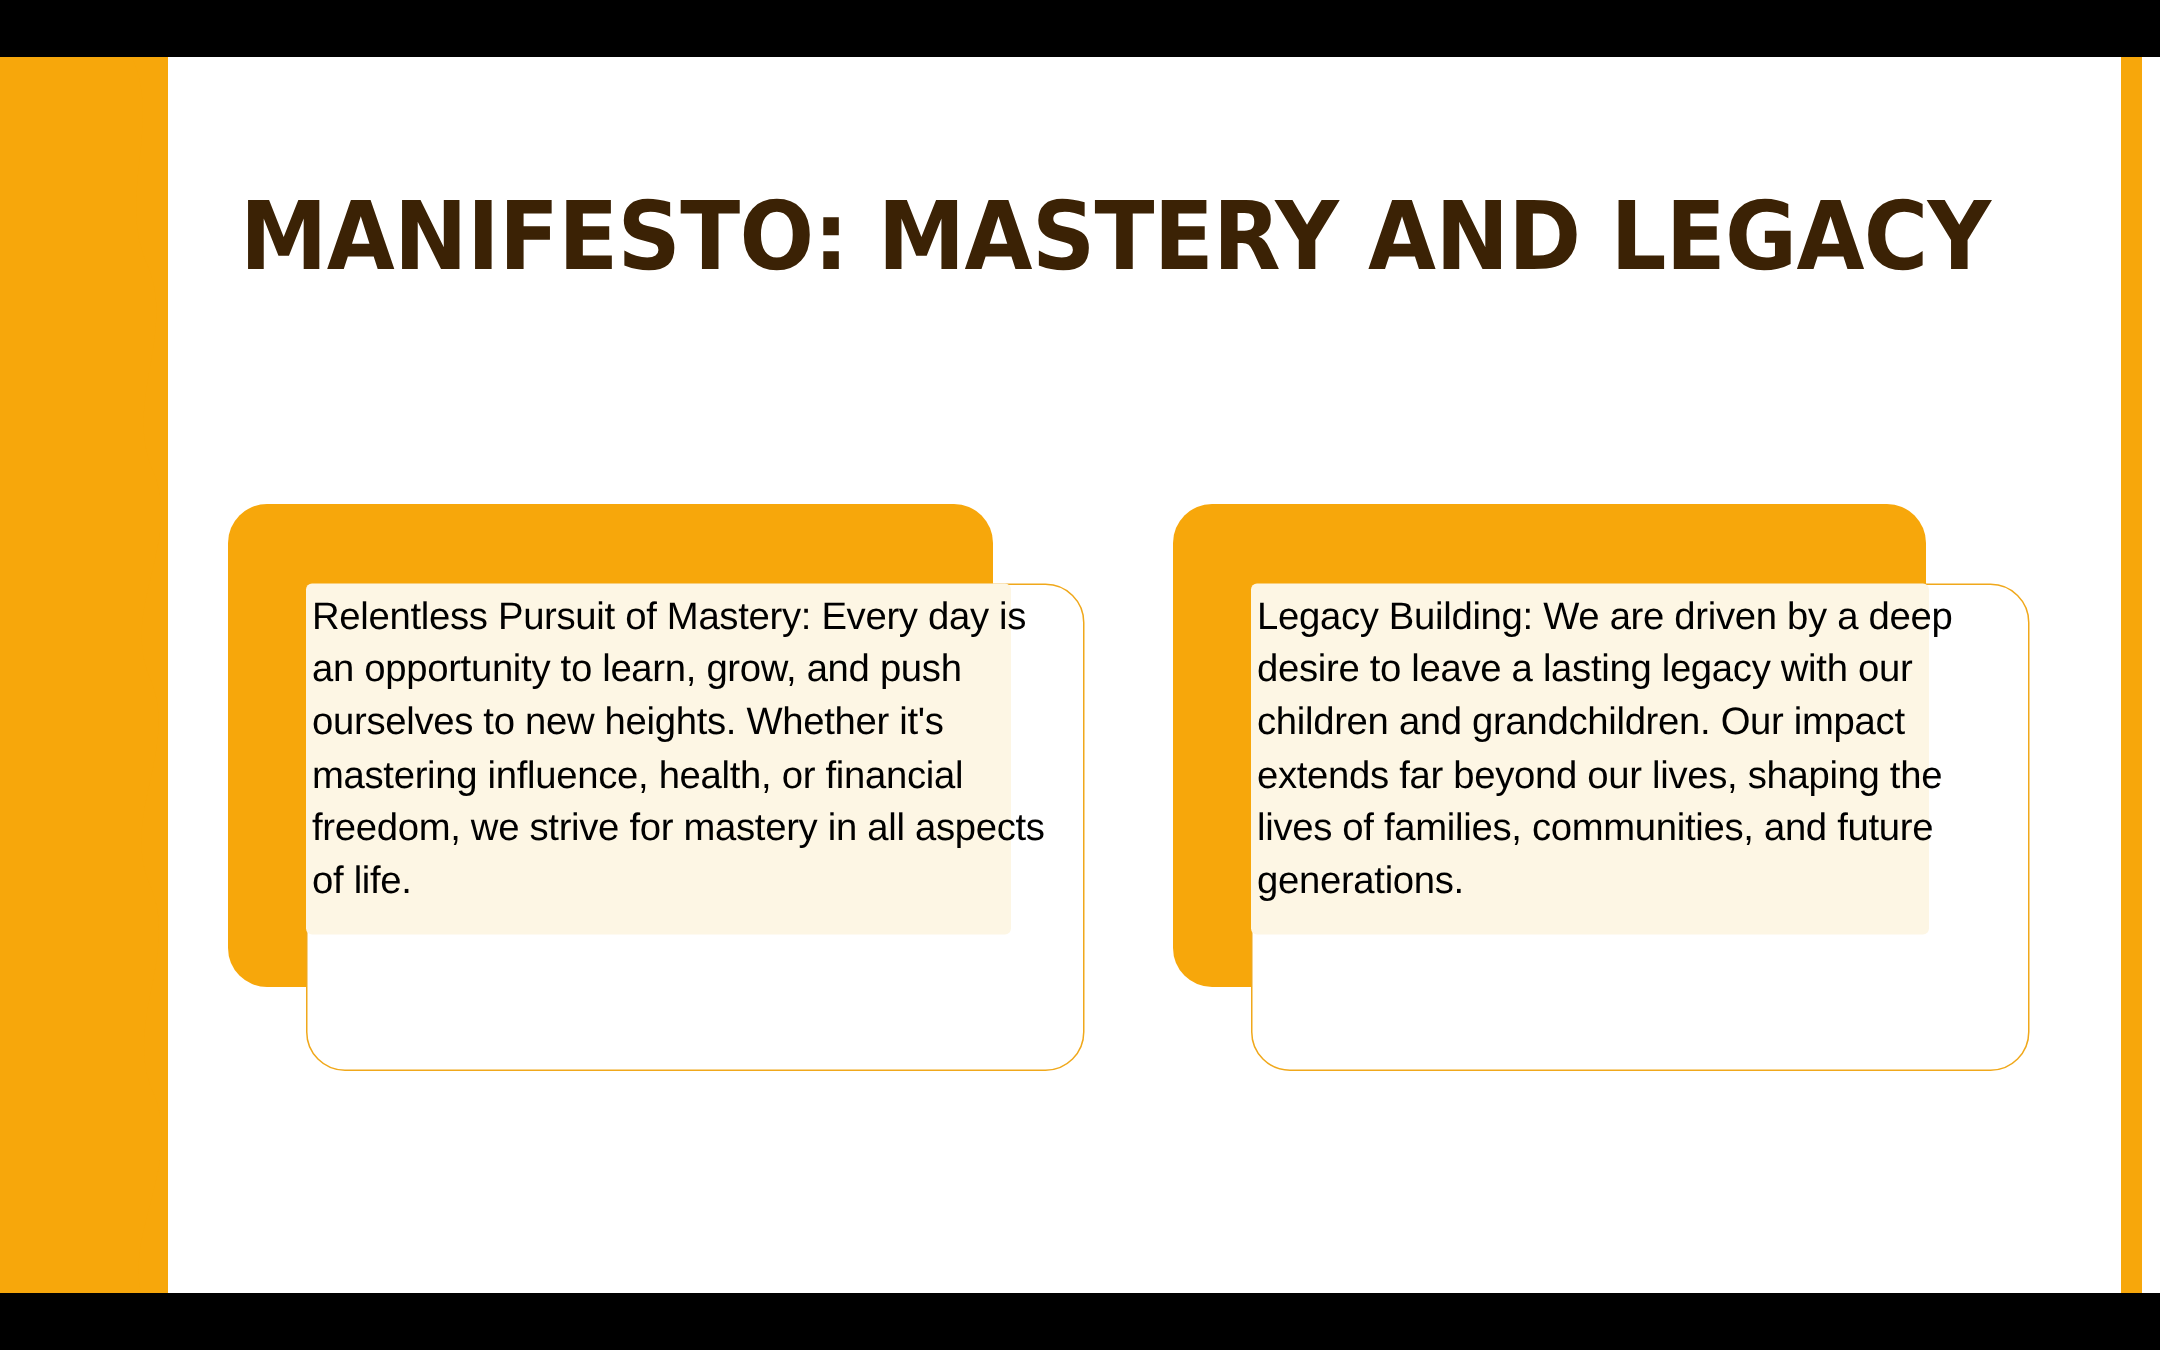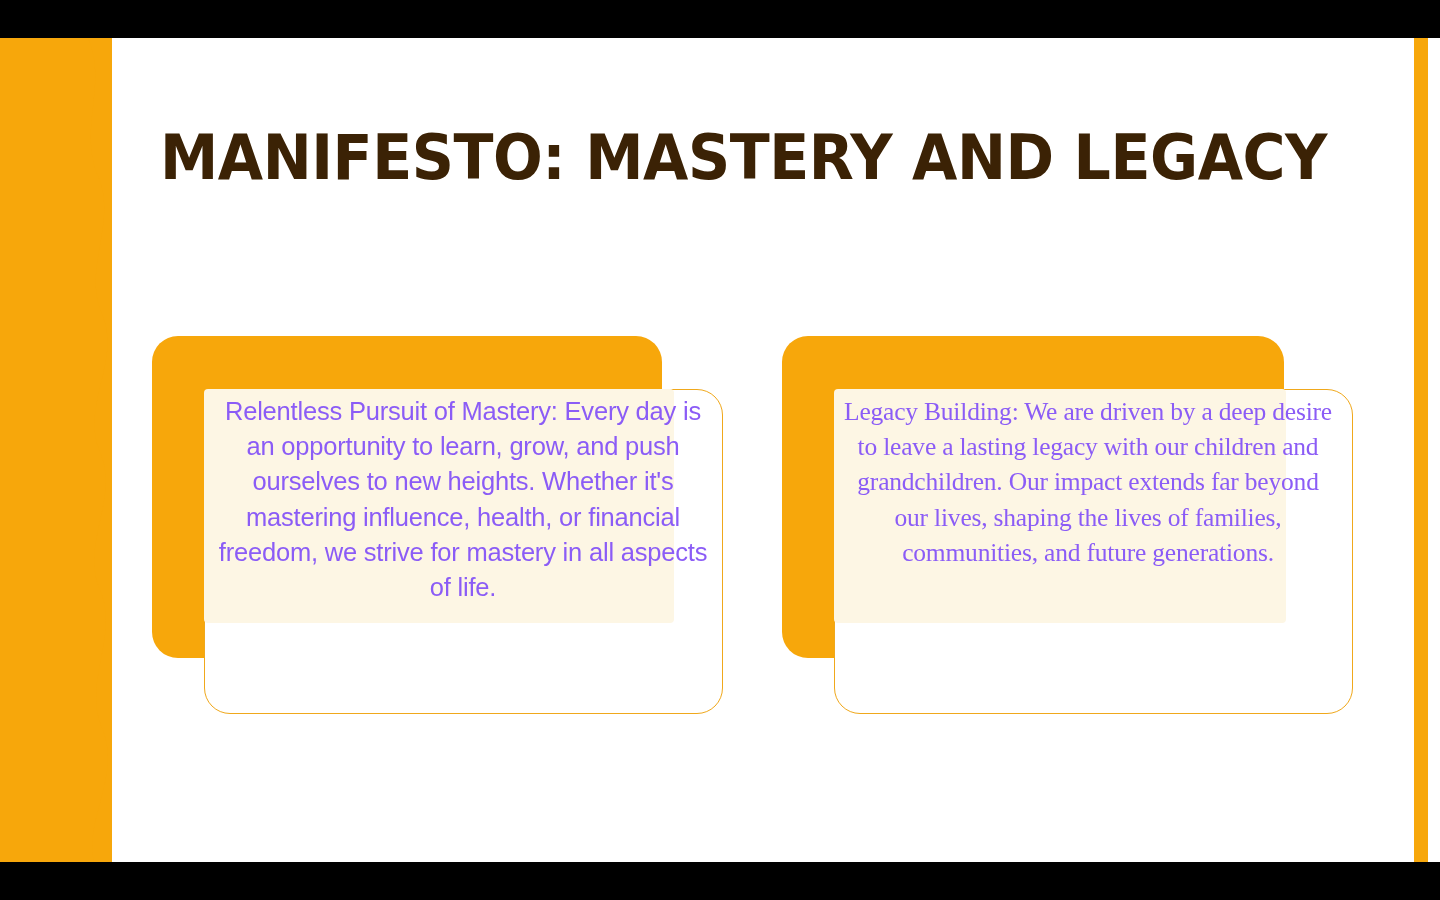--- a/index.html
+++ b/index.html
@@ -117,34 +117,33 @@
     width: 470px;
     height: 234px;
     background: #FDF6E4;
     border-radius: 4px;
   }
   .card-text {
     position: absolute;
     left: 56px;
     top: 58px;
     width: 510px;
-    text-align: center;
     font-family: "Liberation Sans", sans-serif;
     font-size: 25.5px;
     line-height: 1.38;
-    color: #8b5cf6;
+    color: #000000;
     letter-spacing: -0.2px;
   }
 
   .group-left { left: 152px; top: 298px; }
   .group-right { left: 782px; top: 298px; }
   .group-right .card-shadow { width: 502px; height: 322px; }
   .group-right .card-body { left: 52px; top: 53px; width: 519px; height: 325px; }
   .group-right .card-text-bg { left: 52px; top: 53px; width: 452px; height: 234px; }
-  .group-right .card-text { left: 56px; top: 58px; width: 500px; font-family: Liberation Serif, serif; }
+  .group-right .card-text { left: 56px; top: 58px; width: 500px; }
 </style>
 </head>
 <body>
 
 <div class="slide-frame">
 
   <div class="slide-canvas">
 
     <div class="left-band">
       <svg class="left-band-wave" viewBox="0 0 60 824" preserveAspectRatio="none">

